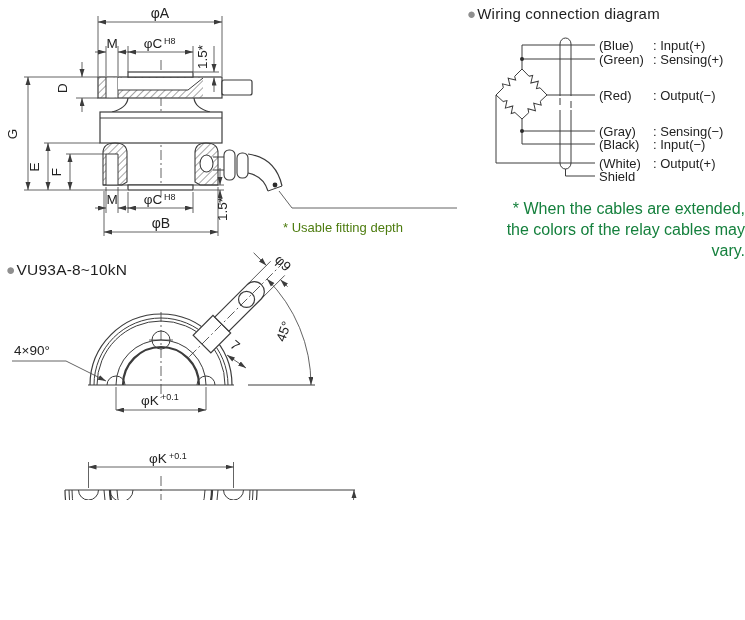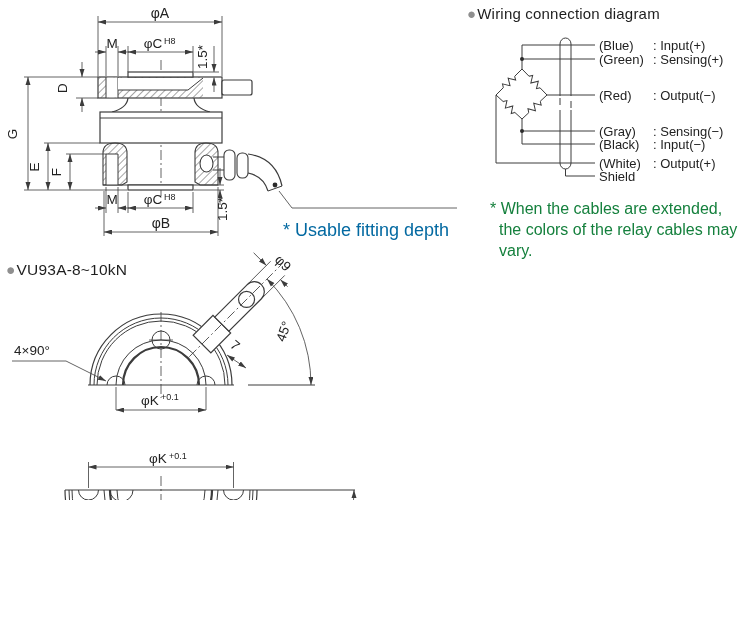--- a/index.html
+++ b/index.html
@@ -1,24 +1,24 @@
 <!DOCTYPE html>
 <html><head>
 <meta charset="utf-8">
 <style>
   html,body{margin:0;padding:0;background:#fff;}
   #page{position:relative;width:745px;height:500px;background:#fff;overflow:hidden;
-        font-family:"Liberation Sans",sans-serif;color:#222;}
+        font-family:"Liberation Sans",sans-serif;color:#222;text-align:right;}
   .sec-title{position:absolute;white-space:nowrap;font-size:15.5px;color:#1e1e1e;letter-spacing:.2px;}
   .sec-title .blt{color:#8f8f8f;margin-right:1px;}
   .bold{font-weight:normal;font-size:15px;}
   .small-note{position:absolute;font-size:16px;color:#15803d;line-height:1.32;}
   .small-note .ind{display:block;padding-left:9px;}
   .cable-lab{position:absolute;font-size:14px;color:#222;white-space:nowrap;}
-  .foot{position:absolute;font-size:18px;color:#0369a1;white-space:nowrap;}
+  .foot{position:absolute;font-size:13px;color:#4d7c0f;white-space:nowrap;}
   svg{position:absolute;overflow:visible;}
   svg text{font-family:"Liberation Sans",sans-serif;fill:#222;}
   .dim{font-size:13.5px;}
   .dimlg{font-size:14px;}
   .sup{font-size:9px;}
   .wlab{font-size:13px;}
   .ln{stroke:#3c3c3c;stroke-width:1.2;fill:none;}
   .lnw{stroke:#3c3c3c;stroke-width:1.2;fill:#fff;}
   .med{stroke:#3c3c3c;stroke-width:1;fill:none;}
   .thin{stroke:#3c3c3c;stroke-width:0.8;fill:none;}

